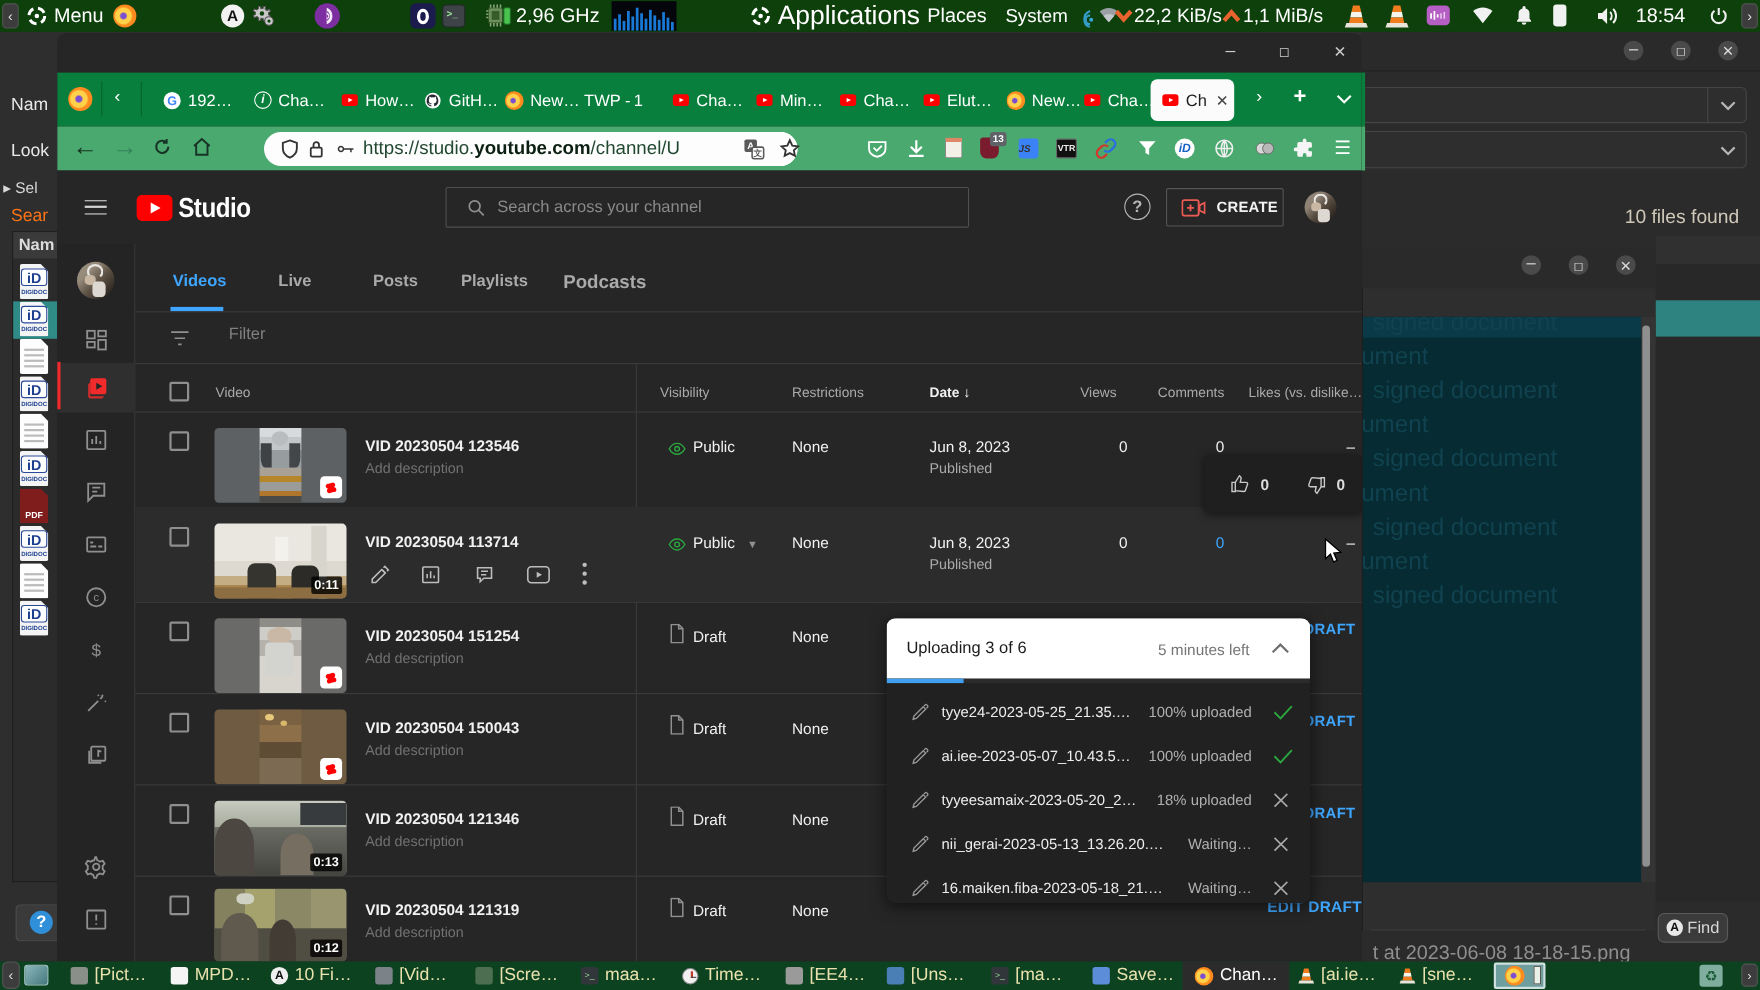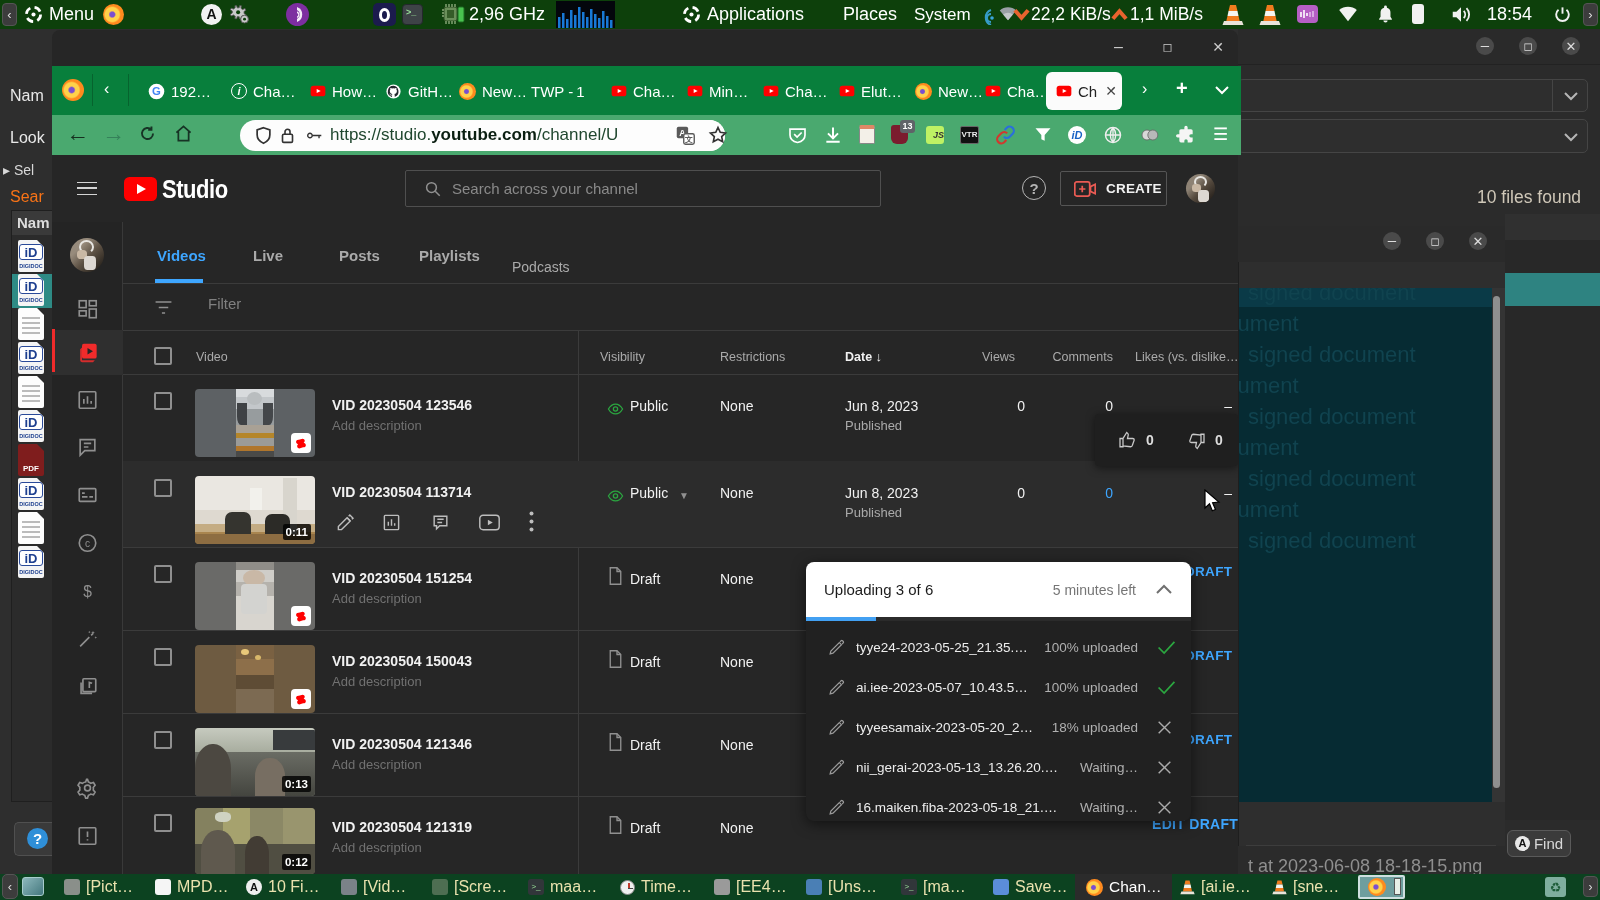--- a/index.html
+++ b/index.html
@@ -297,21 +297,21 @@
       </svg>
     <svg class="abs" style="left:735px;top:10px" width="21" height="20" viewBox="0 0 24 24">
         <path fill="none" stroke="#fff" stroke-width="2" d="M3 5h18v7c0 5-4 8-9 9-5-1-9-4-9-9zM8 11l3.5 3.5L17 9"></path>
       </svg>
     <svg class="abs" style="left:771px;top:10px" width="20" height="20" viewBox="0 0 24 24">
         <path fill="none" stroke="#fff" stroke-width="2.4" d="M12 3v12M6 10l6 6 6-6M4 20h16"></path>
       </svg>
     <div class="abs" style="left:807px;top:10px;width:16px;height:19px;background:#f3f0e8;border:1px solid #888;border-top:4px solid #d86;border-radius:2px"></div>
     <div class="abs" style="left:839px;top:10px;width:17px;height:19px;background:#7b1c2e;border-radius:3px 3px 6px 6px"></div>
     <div class="abs" style="left:848px;top:5px;min-width:15px;height:13px;background:#5f6368;border-radius:3px;color:#fff;font-size:9px;font-weight:bold;text-align:center;line-height:13px;padding:0 1px">13</div>
-    <div class="abs" style="left:874px;top:11px;width:18px;height:18px;background:#bef264;border-radius:3px;color:#333;font-size:9px;font-weight:bold;text-align:right;line-height:18px;font-style:italic">JS</div>
+    <div class="abs" style="left:874px;top:11px;width:18px;height:18px;background:#3b82f6;border-radius:3px;color:#333;font-size:9px;font-weight:bold;text-align:left;line-height:18px;font-style:italic">JS</div>
     <div class="abs" style="left:908px;top:11px;width:19px;height:18px;background:#111;border:1px solid #666;border-radius:2px;color:#eee;font-size:8px;font-weight:bold;text-align:center;line-height:16px">VTR</div>
     <svg class="abs" style="left:943px;top:10px" width="21" height="20" viewBox="0 0 24 24">
         <path fill="none" stroke="#2a6fdb" stroke-width="2.6" d="M10 14a5 5 0 007.07 0l3.54-3.54a5 5 0 00-7.07-7.07L11 5.93"></path>
         <path fill="none" stroke="#d0392e" stroke-width="2.6" d="M14 10a5 5 0 00-7.07 0l-3.54 3.54a5 5 0 007.07 7.07L13 18.07"></path>
       </svg>
     <svg class="abs" style="left:981px;top:10px" width="20" height="20" viewBox="0 0 24 24">
         <path fill="#fff" d="M3 4h18l-7 8v7l-4-2v-5z"></path>
       </svg>
     <div class="abs" style="left:1016px;top:11px;width:18px;height:18px;border-radius:50%;background:#fff;color:#1862c5;font-size:11px;font-weight:bold;font-style:italic;text-align:center;line-height:18px">iD</div>
     <svg class="abs" style="left:1051px;top:10px" width="20" height="20" viewBox="0 0 24 24">
@@ -427,21 +427,21 @@
           </g>
         </svg>
   </div>
 
 <div id="content">
         <div class="abs" style="left:105px;top:92px;color:#3ea6ff;font-size:15px;font-weight:bold">Videos</div>
         <div class="abs" style="left:103px;top:124px;width:48px;height:4px;background:#3ea6ff"></div>
         <div class="abs" style="left:201px;top:92px;color:#aaa;font-size:15px;font-weight:bold">Live</div>
         <div class="abs" style="left:287px;top:92px;color:#aaa;font-size:15px;font-weight:bold">Posts</div>
         <div class="abs" style="left:367px;top:92px;color:#aaa;font-size:15px;font-weight:bold">Playlists</div>
-        <div class="abs" style="left:460px;top:104px;color:#aaa;font-size:14px;font-weight:normal">Podcasts</div>
+        <div class="abs" style="left:460px;top:92px;color:#aaa;font-size:17px;font-weight:bold">Podcasts</div>
         <div class="row-line" style="top:128px"></div>
         <svg class="abs" style="left:102px;top:145px" width="19" height="15" viewBox="0 0 24 18">
           <g stroke="#909090" stroke-width="2">
             <path d="M2 2h20M6 9h12M10 16h4"></path>
           </g>
         </svg>
         <div class="abs" style="left:156px;top:140px;color:#808080;font-size:15px">Filter</div>
         <div class="row-line" style="top:175px"></div>
         <div class="cbox" style="left:102px;top:192px"></div>
         <div class="hdrlbl abs" style="left:144px;top:195px">Video</div>
@@ -724,21 +724,21 @@
           <rect x="42" y="17" width="2.5" height="10"></rect>
           <rect x="46" y="10" width="2.5" height="17"></rect>
           <rect x="50" y="15" width="2.5" height="12"></rect>
           <rect x="54" y="19" width="2.5" height="8"></rect>
         </g>
       </svg></div>
 <svg class="abs" style="left:682px;top:5px" width="19" height="19" viewBox="0 0 24 24">
       <circle cx="12" cy="12" r="9" fill="none" stroke="#fff" stroke-width="3.4" stroke-dasharray="9 5.5"></circle>
       <circle cx="12" cy="12" r="2.6" fill="#fff"></circle>
     </svg>
-<div class="it" style="left:707px;font-size:18px">Applications</div>
+<div class="it" style="left:707px;font-size:24px">Applications</div>
 <div class="it" style="left:843px;font-size:18px">Places</div>
 <div class="it" style="left:914px;font-size:17px">System</div>
 <svg class="abs" style="left:983px;top:4px" width="20" height="21" viewBox="0 0 20 21">
       <g fill="none" stroke="#3aa6dd" stroke-width="2">
         <path d="M8 10a4 4 0 000 8M8 6a8 8 0 000 15" opacity=".9"></path>
       </g>
       <circle cx="9" cy="14" r="1.8" fill="#3aa6dd"></circle>
     </svg>
 <svg class="abs" style="left:999px;top:5px" width="18" height="17" viewBox="0 0 24 22">
       <path d="M12 20L1 7a16 16 0 0122 0z" fill="#9aa0a6"></path>

